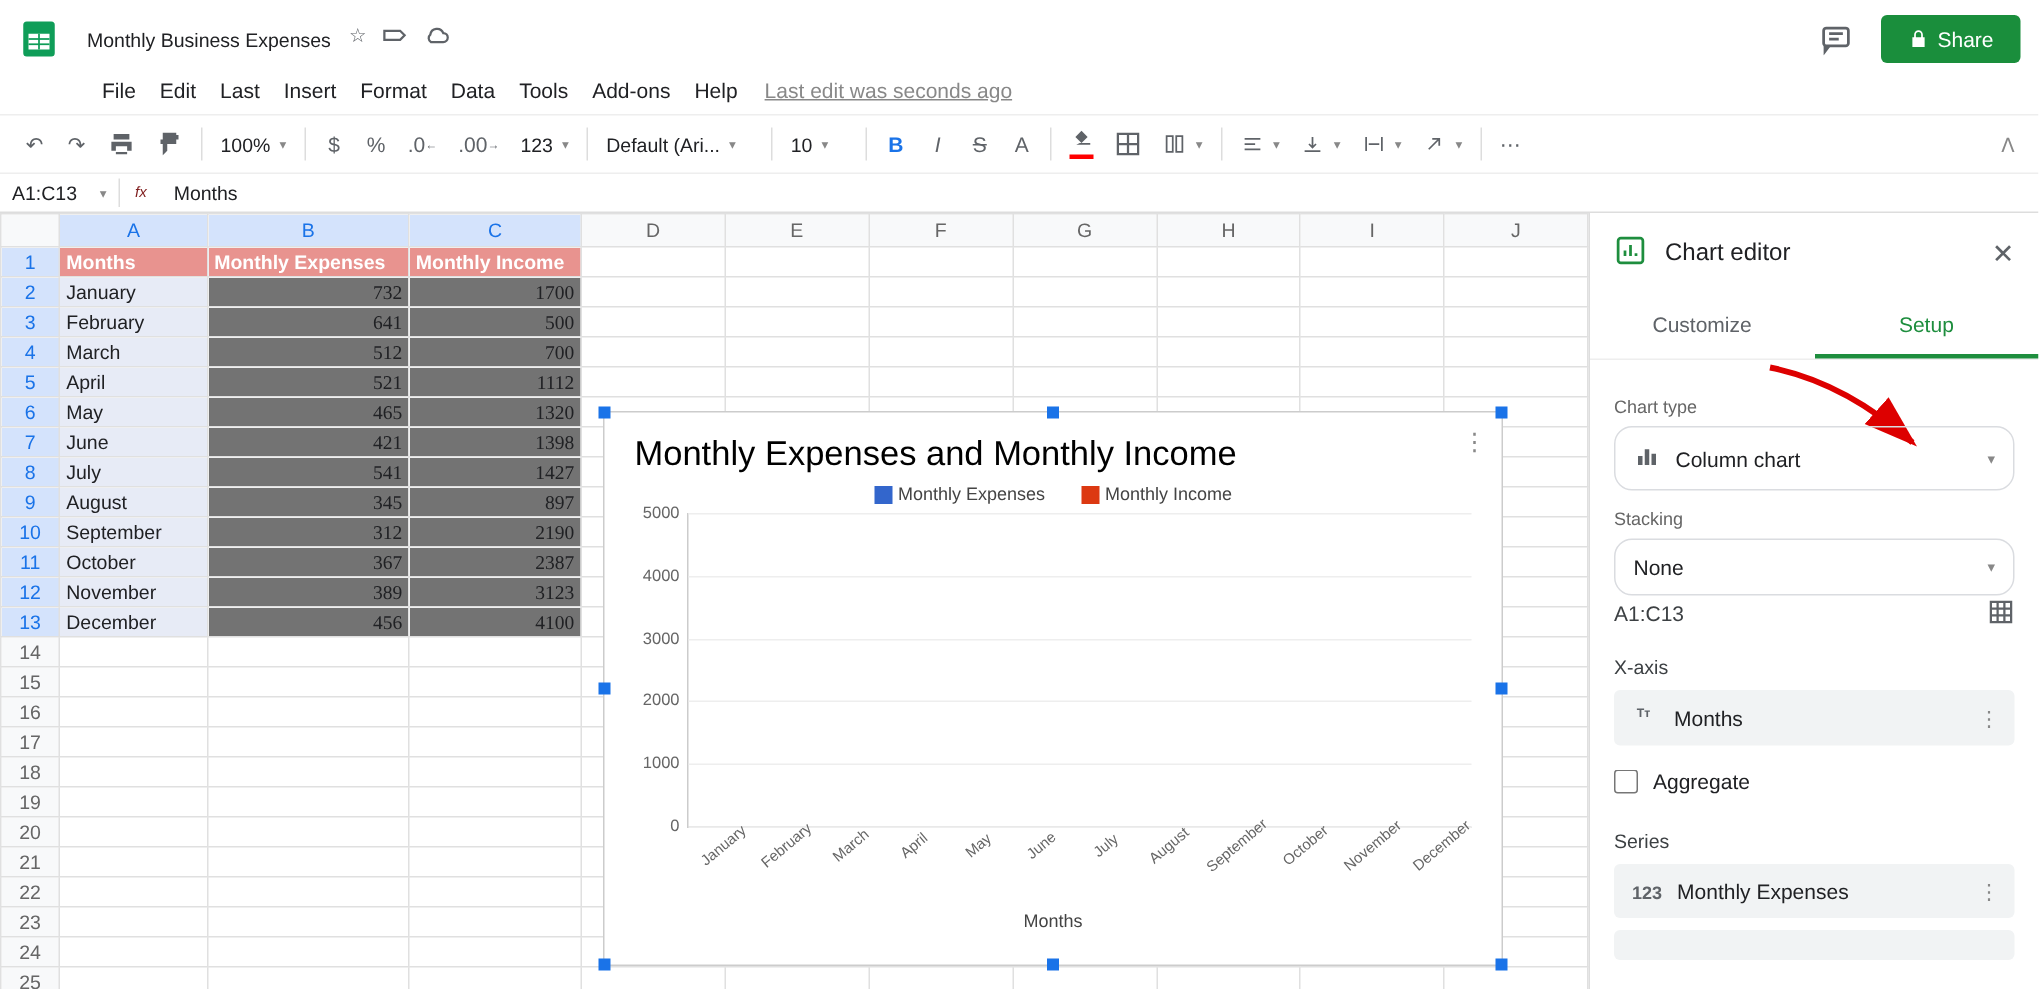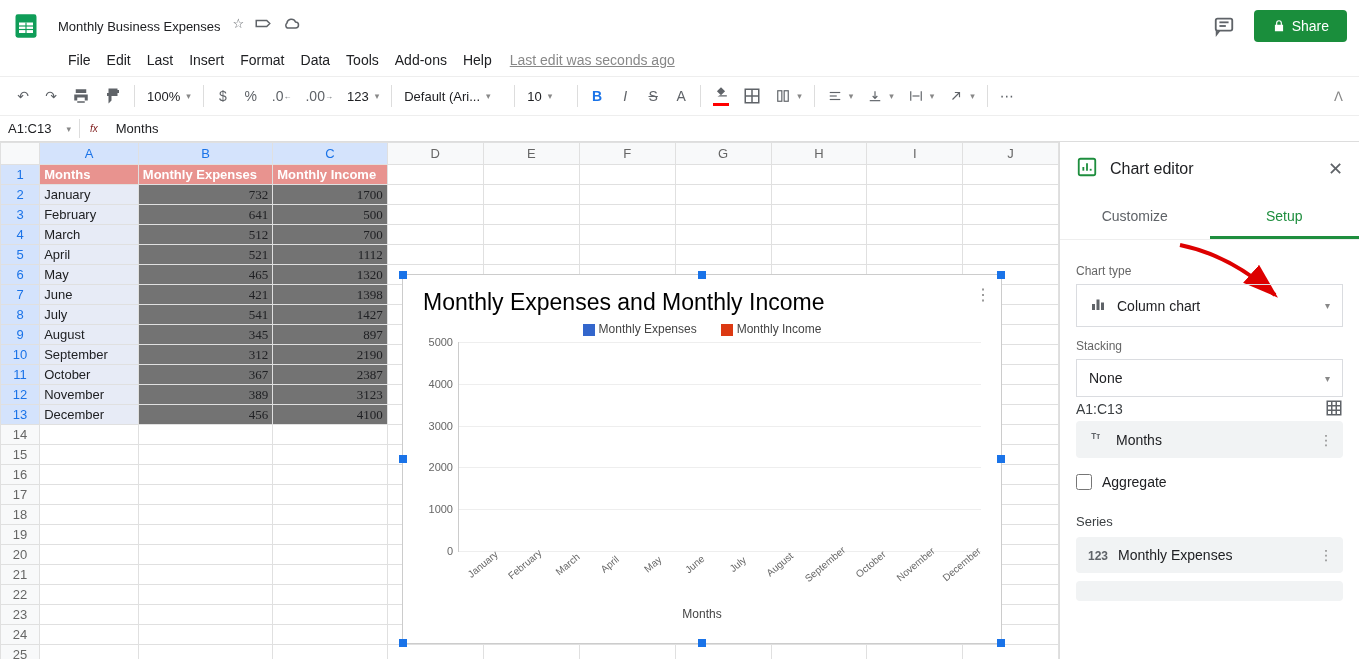--- a/index.html
+++ b/index.html
@@ -74,21 +74,21 @@
 
 .sidebar { width: 300px; border-left: 1px solid #ddd; display: flex; flex-direction: column; }
 .sb-header { display: flex; align-items: center; padding: 14px 16px; gap: 12px; border-bottom: 1px solid transparent; }
 .sb-title { font-size: 16px; flex:1; }
 .sb-close { color: #5f6368; cursor: pointer; font-size: 18px; }
 .sb-tabs { display: flex; border-bottom: 1px solid #eee; }
 .sb-tab { flex: 1; text-align: center; padding: 12px 0; font-size: 14px; color: #5f6368; cursor: pointer; }
 .sb-tab.active { color: #1e8e3e; border-bottom: 3px solid #1e8e3e; font-weight: 500; }
 .sb-body { padding: 12px 16px; overflow-y: auto; flex:1; position: relative; }
 .sb-label { font-size: 12px; color: #666; margin-bottom: 6px; margin-top: 12px; }
-.sb-select { border: 1px solid #dadce0; border-radius: 0; padding: 10px 12px; display: flex; align-items: center; gap: 10px; cursor: pointer; font-size: 14px; position: relative; }
+.sb-select { border: 1px solid #dadce0; border-radius: 12px; padding: 10px 12px; display: flex; align-items: center; gap: 10px; cursor: pointer; font-size: 14px; position: relative; }
 .sb-select::after { content: "▾"; position: absolute; right: 12px; color: #888; font-size: 10px; }
 .sb-section-title { font-size: 13px; font-weight: 500; margin: 16px 0 8px; color: #3c4043; }
 .sb-input-row { display: flex; align-items: center; gap: 8px; }
 .sb-text-input { flex: 1; border: none; font-size: 14px; padding: 4px 0; outline: none; color: #3c4043; }
 .sb-grid-icon { color: #888; cursor: pointer; }
 .sb-chip { background: #f1f3f4; border-radius: 4px; padding: 10px 12px; display: flex; align-items: center; gap: 10px; font-size: 14px; margin-bottom: 8px; position: relative; }
 .sb-chip-menu { position: absolute; right: 10px; color: #888; cursor: pointer; }
 .sb-checkbox { display: flex; align-items: center; gap: 10px; font-size: 14px; padding: 8px 0; }
 .sb-checkbox input { width: 16px; height: 16px; }
 .arrow-annot { position: absolute; top: 0px; left: 110px; width: 120px; height: 70px; pointer-events: none; }
@@ -738,20 +738,21 @@
       <div class="sb-input-row">
         <input class="sb-text-input" value="A1:C13" style="">
         <span class="sb-grid-icon"><svg width="18" height="18" viewBox="0 0 24 24" fill="none" stroke="#5f6368" stroke-width="2">
               <rect x="3" y="3" width="18" height="18"></rect>
               <line x1="3" y1="9" x2="21" y2="9"></line>
               <line x1="3" y1="15" x2="21" y2="15"></line>
               <line x1="9" y1="3" x2="9" y2="21"></line>
               <line x1="15" y1="3" x2="15" y2="21"></line>
             </svg></span>
       </div>
+      <div class="sb-section-title">X-axis</div>
       <div class="sb-chip">
         <span><svg width="18" height="14" viewBox="0 0 24 24" fill="#5f6368">
               <text x="2" y="14" font-size="14" font-weight="bold">Tᴛ</text>
             </svg></span>
         <span>Months</span>
         <span class="sb-chip-menu">⋮</span>
       </div>
       <label class="sb-checkbox">
         <input type="checkbox" style="">
         <span>Aggregate</span>

